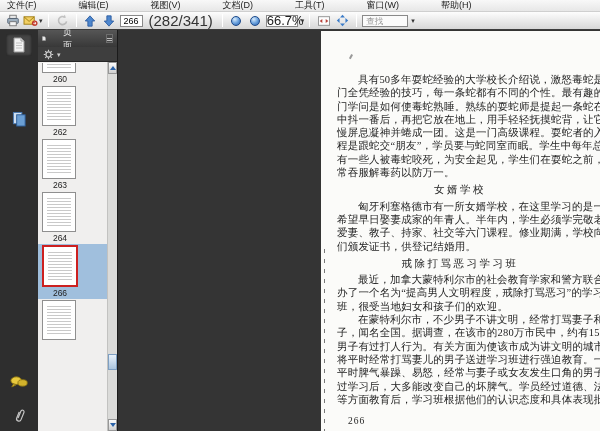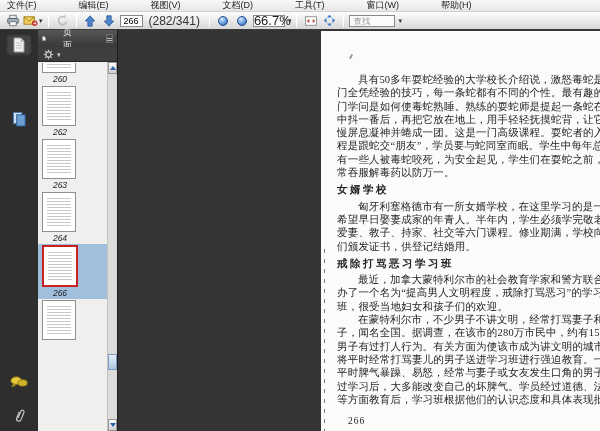--- a/index.html
+++ b/index.html
@@ -16,21 +16,21 @@
   .toolbar { position:absolute; top:12px; left:0; right:0; height:18px;
     display:flex; align-items:center; padding:0 4px; gap:2px;
     background:linear-gradient(#fdfdfd,#d7d7d7); border-bottom:1px solid #3c3c3c; }
   .tb-btn { height:15px; min-width:17px; display:flex; align-items:center; justify-content:center; border-radius:2px; }
   .tb-btn svg { display:block; }
   .disabled { opacity:.45; }
   .sep { width:1px; height:13px; background:#a8a8a8; border-right:1px solid #fff; margin:0 3px; }
   .caret { font-size:7px; color:#333; line-height:1; margin-left:1px; }
   .page-input { width:23px; height:12px; font-size:9px; text-align:center;
     border:1px solid #898989; background:#fff; font-family:"Liberation Sans",sans-serif; }
-  .page-count { font-size:12px; color:#333; margin:0 4px; white-space:nowrap; }
+  .page-count { font-size:15px; color:#333; margin:0 4px; white-space:nowrap; }
   .orb { width:10px; height:10px; border-radius:50%; border:1px solid #1d4a8b;
     background:radial-gradient(circle at 35% 28%, #d9ecfc, #68a0dd 52%, #2a5ea9); }
   .zoom-box { width:32px; height:12px; border:1px solid #898989; background:#fff;
     font-size:13px; color:#222; display:flex; align-items:center; padding-left:0; }
   .search-input { width:46px; height:12px; border:1px solid #898989; font-size:8.5px;
     padding:0 3px; color:#555; background:#fbfbfb; font-family:"Liberation Sans",sans-serif; }
   .search-input::placeholder { color:#9a9a9a; }
 
   
   .content { position:absolute; top:30px; left:0; right:0; bottom:0; display:flex; }
@@ -51,21 +51,21 @@
     color:#e4e4e4; font-size:9px; display:flex; align-items:center; padding:0 4px; gap:17px; }
   .panel-header .spacer { flex:1; }
   .mini-btn { width:9px; height:9px; border:1px solid #6e6e6e; background:#474747;
     display:flex; align-items:center; justify-content:center; }
   .mini-btn i { display:block; width:5px; height:1px; background:#bbb; box-shadow:0 2px 0 #bbb; }
   .panel-options { height:15px; flex:none; background:#3e3e3e; border-bottom:1px solid #262626;
     display:flex; align-items:center; padding:0 5px; gap:2px; }
   .panel-options .caret { color:#cfcfcf; }
   .thumb-area { flex:1; position:relative; overflow:hidden; }
   .thumb-list { position:absolute; top:0; left:0; right:10px; }
-  .thumb-cell { padding:1px 8px 1px 4px;font-style:italic; }
+  .thumb-cell { padding:1px 8px 1px 4px; }
   .thumb-cell.selected { background:#a0bfdd; }
   .thumb-page { width:34px; height:40px; background:#fff; border:1px solid #8f8f8f; position:relative; }
   .thumb-page::after { content:""; position:absolute; left:4px; right:4px; top:5px; bottom:5px;
     background:repeating-linear-gradient(#c9c9c9 0 1px, transparent 1px 3px); }
   .thumb-cell.partial-top .thumb-page { height:10px; border-top:none; }
   .thumb-cell.partial-top .thumb-page::after { top:1px; bottom:2px; }
   .thumb-cell.selected .thumb-page { border:2px solid #cc2020; width:36px; height:42px; }
   .thumb-label { width:36px; text-align:center; font-size:8.5px; color:#222; padding-top:1px; }
 
   
@@ -86,21 +86,21 @@
   .doc-page { position:absolute; left:203px; top:1px; width:342px; height:520px;
     background:#fbfbf9; }
   .fold-marks { position:absolute; left:3px; top:218px; bottom:0; width:1px;
     background:repeating-linear-gradient(#787878 0 4px, transparent 4px 10px); }
   .scan-mark { position:absolute; left:29px; top:23px; width:1.5px; height:5px;
     background:#9a9a9a; transform:rotate(28deg); }
   .doc-text { position:absolute; left:16px; top:42px; width:250px; color:#242424;
     font-family:"Liberation Serif", serif; font-size:10.5px; line-height:13.3px; font-weight:500; }
   .line { white-space:nowrap; letter-spacing:0.2px; }
   .line.indent { padding-left:21px; }
-  .heading { width:246px; text-align:left; font-weight:bold; letter-spacing:2.5px; margin:4px 0 3px; }
+  .heading { width:246px; text-align:center; font-weight:normal; letter-spacing:2.5px; margin:4px 0 3px; }
   .pageno { margin-top:9px; padding-left:11px; font-size:9.5px; letter-spacing:1px; }
 </style>
 </head>
 <body>
 
 <div class="menubar" id="menubar">
     <span class="menu-item">文件(F)</span>
     <span class="menu-item">编辑(E)</span>
     <span class="menu-item">视图(V)</span>
     <span class="menu-item">文档(D)</span>

